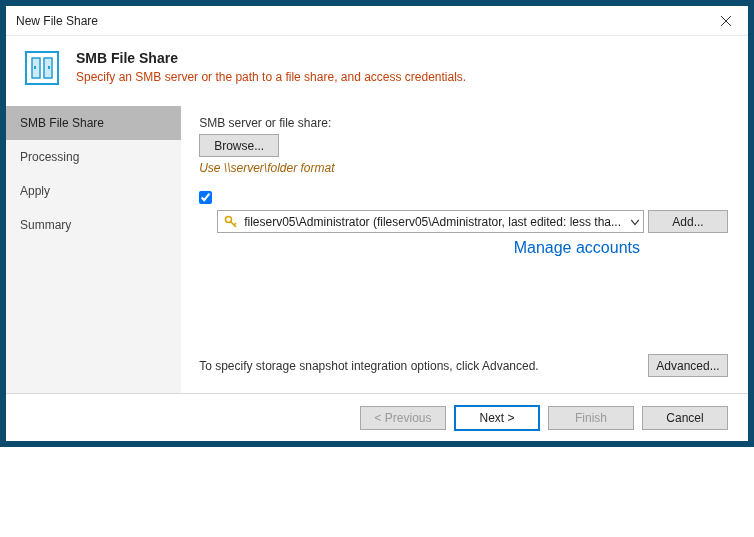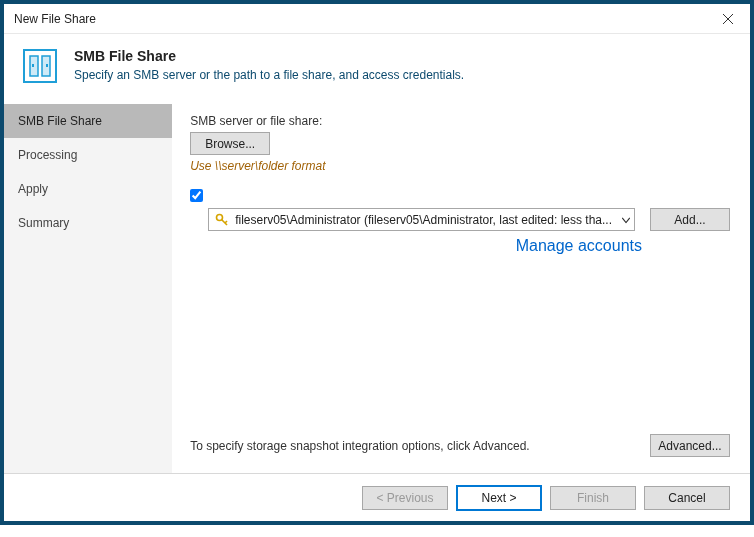--- a/index.html
+++ b/index.html
@@ -4,22 +4,22 @@
 <style>
   * { box-sizing: border-box; }
   html, body {
     margin: 0; padding: 0;
     font-family: "Segoe UI", Tahoma, sans-serif;
     font-size: 12px;
     color: #333;
     background: #fff;
   }
   .window {
-    width: 754px; height: 525px;
-    border: 4px solid #0c4a6e;
+    width: 754px; height: 447px;
+    border: 6px solid #0c4a6e;
     display: flex; flex-direction: column;
     background: #fff;
   }
   .titlebar {
     height: 30px;
     display: flex; align-items: center; justify-content: space-between;
     padding: 0 0 0 10px;
     border-bottom: 1px solid #e8e8e8;
   }
   .titlebar-text { font-size: 12px; color: #222; }
@@ -36,21 +36,21 @@
   }
   .header-icon {
     width: 40px; height: 40px;
     flex: 0 0 40px;
   }
   .header-title {
     font-size: 14px; font-weight: 600; color: #222;
     margin: 2px 0 4px 0;
   }
   .header-sub {
-    font-size: 12px; color: #0c4a6e;
+    font-size: 12px; color: #c2410c;
   }
 
   .body {
     flex: 1 1 auto;
     display: flex;
     min-height: 0;
   }
   .sidebar {
     width: 180px;
     background: #f4f4f4;
@@ -110,21 +110,21 @@
     font-size: 12px; font-style: italic; color: #a16207; margin-top: 4px;
   }
   .checkbox-row {
     display: flex; align-items: center; gap: 6px;
     margin-top: 16px;
   }
   .checkbox-row input[type=checkbox] {
     width: 13px; height: 13px; margin: 0;
   }
   .cred-row {
-    display: flex; gap: 15px; align-items: center;
+    display: flex; gap: 4px; align-items: center;
     margin-top: 6px;
     padding-left: 18px;
   }
   .select-wrap {
     flex: 1 1 auto;
     position: relative;
     height: 23px;
     border: 1px solid #a7a7a7;
     background: #fff;
     display: flex; align-items: center;

